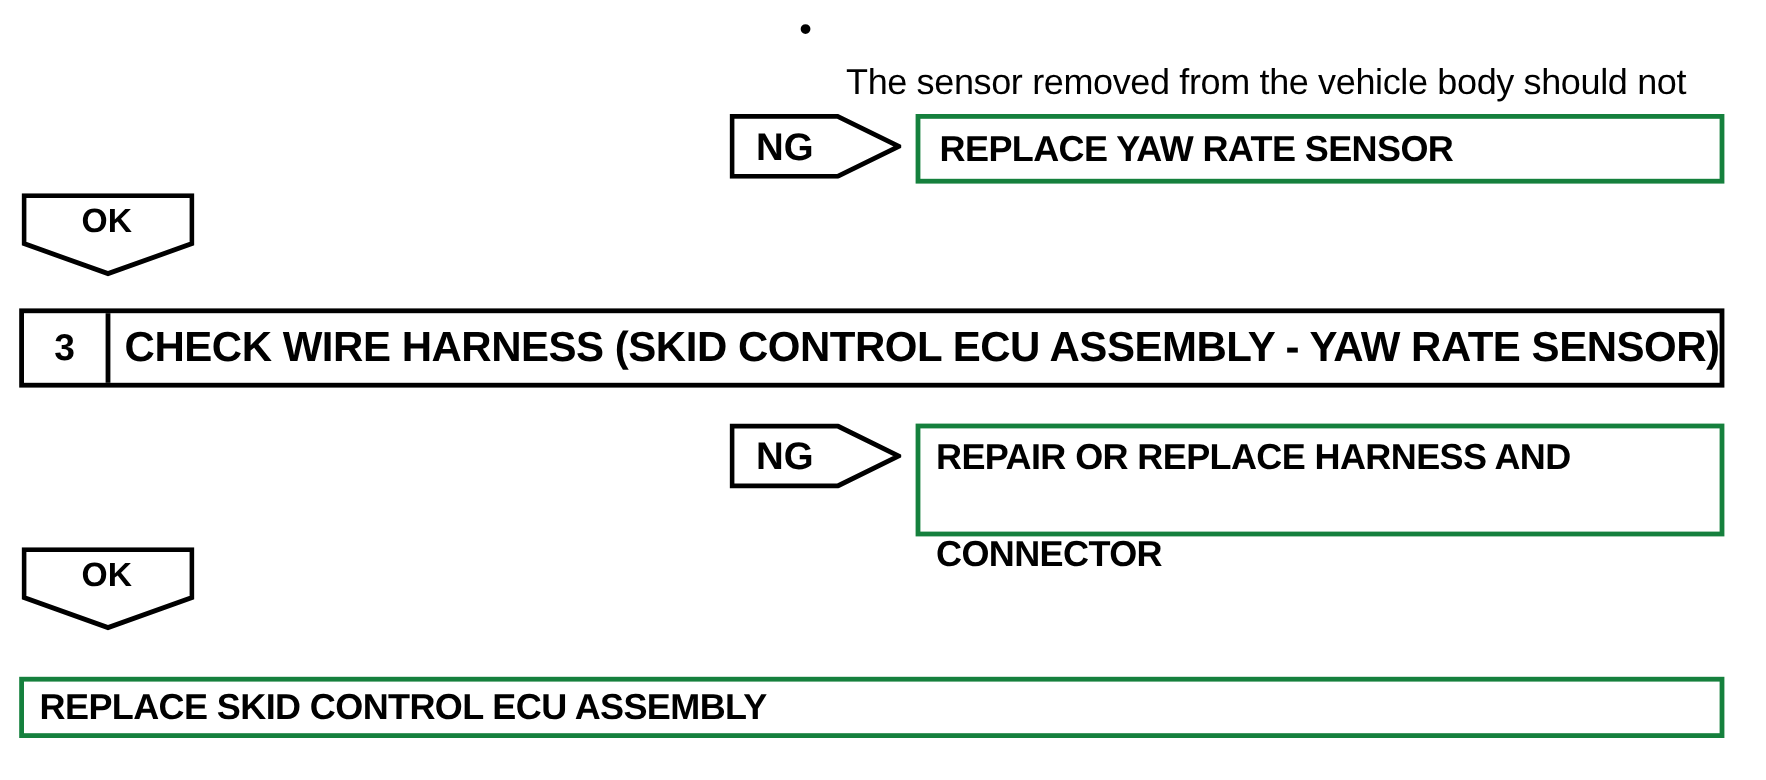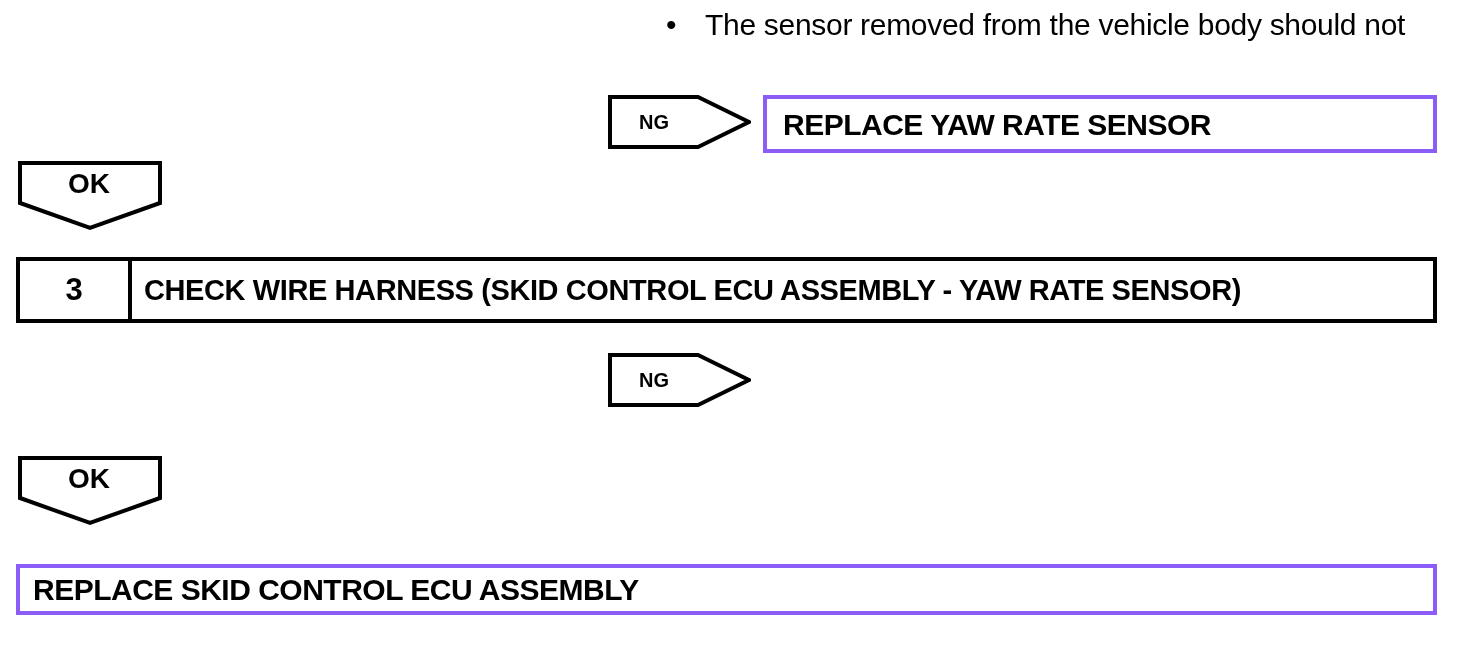--- a/index.html
+++ b/index.html
@@ -18,25 +18,25 @@
   
   .note-bullet {
     left: 666px; top: 6px;
     font-size: 30px; line-height: 37px;
   }
   .note-text {
     left: 705px; top: 6px; width: 745px;
     font-size: 30px; line-height: 37px;
     letter-spacing: -0.3px;
   }
-  .note-line { display: block; }
+  .note-line { display: block; margin-top: 44px; }
 
   
   .action-box {
-    border: 4px solid #8b5cf6;
+    border: 4px solid #15803d;
     background: #ffffff;
     display: flex;
     align-items: center;
     font-weight: bold;
     font-size: 30px;
     letter-spacing: -0.5px;
     line-height: 37px;
   }
   .box-replace-yaw   { left: 763px; top: 95px;  width: 674px; height: 58px; padding-left: 16px; }
   .box-repair        { left: 763px; top: 353px; width: 674px; height: 94px; padding-left: 13px; }
@@ -53,34 +53,34 @@
   .step-number {
     width: 112px;
     border-right: 4px solid #000000;
     display: flex; align-items: center; justify-content: center;
     font-weight: bold; font-size: 31px;
   }
   .step-title {
     flex: 1;
     display: flex; align-items: center;
     padding-left: 12px;
-    font-weight: bold; font-size: 29px;
+    font-weight: bold; font-size: 35px;
     letter-spacing: -0.4px;
     white-space: nowrap;
   }
 
   
   .ng-arrow { width: 143px; height: 54px; }
   .ng-1 { left: 608px; top: 95px; }
   .ng-2 { left: 608px; top: 353px; }
   .ng-arrow svg { position: absolute; left: 0; top: 0; display: block; }
   .ng-label {
     position: absolute; left: 2px; top: 0; width: 88px; height: 54px;
     display: flex; align-items: center; justify-content: center;
-    font-weight: bold; font-size: 20px;
+    font-weight: bold; font-size: 32px;
   }
 
   
   .ok-arrow { width: 144px; height: 70px; }
   .ok-1 { left: 18px; top: 161px; }
   .ok-2 { left: 18px; top: 456px; }
   .ok-arrow svg { position: absolute; left: 0; top: 0; display: block; }
   .ok-label {
     position: absolute; left: 0; top: 2px; width: 142px; height: 42px;
     display: flex; align-items: center; justify-content: center;
@@ -120,20 +120,26 @@
     <div class="step-title">CHECK WIRE HARNESS (SKID CONTROL ECU ASSEMBLY - YAW RATE SENSOR)</div>
   </div>
 
   <div class="abs ng-arrow ng-2">
     <svg width="143" height="54" viewBox="0 0 143 54">
       <polygon points="2,2 90,2 141,27 90,52 2,52" fill="#ffffff" stroke="#000000" stroke-width="4"></polygon>
     </svg>
     <span class="ng-label">NG</span>
   </div>
 
+  <div class="abs action-box box-repair">
+    <span>
+      <span class="note-line">REPAIR OR REPLACE HARNESS AND</span>
+      <span class="note-line">CONNECTOR</span>
+    </span>
+  </div>
 
   <div class="abs ok-arrow ok-2">
     <svg width="144" height="70" viewBox="0 0 144 70">
       <polygon points="2,2 142,2 142,42 72,67 2,42" fill="#ffffff" stroke="#000000" stroke-width="4"></polygon>
     </svg>
     <span class="ok-label">OK</span>
   </div>
 
   <div class="abs action-box box-final">
     <span>REPLACE SKID CONTROL ECU ASSEMBLY</span>

